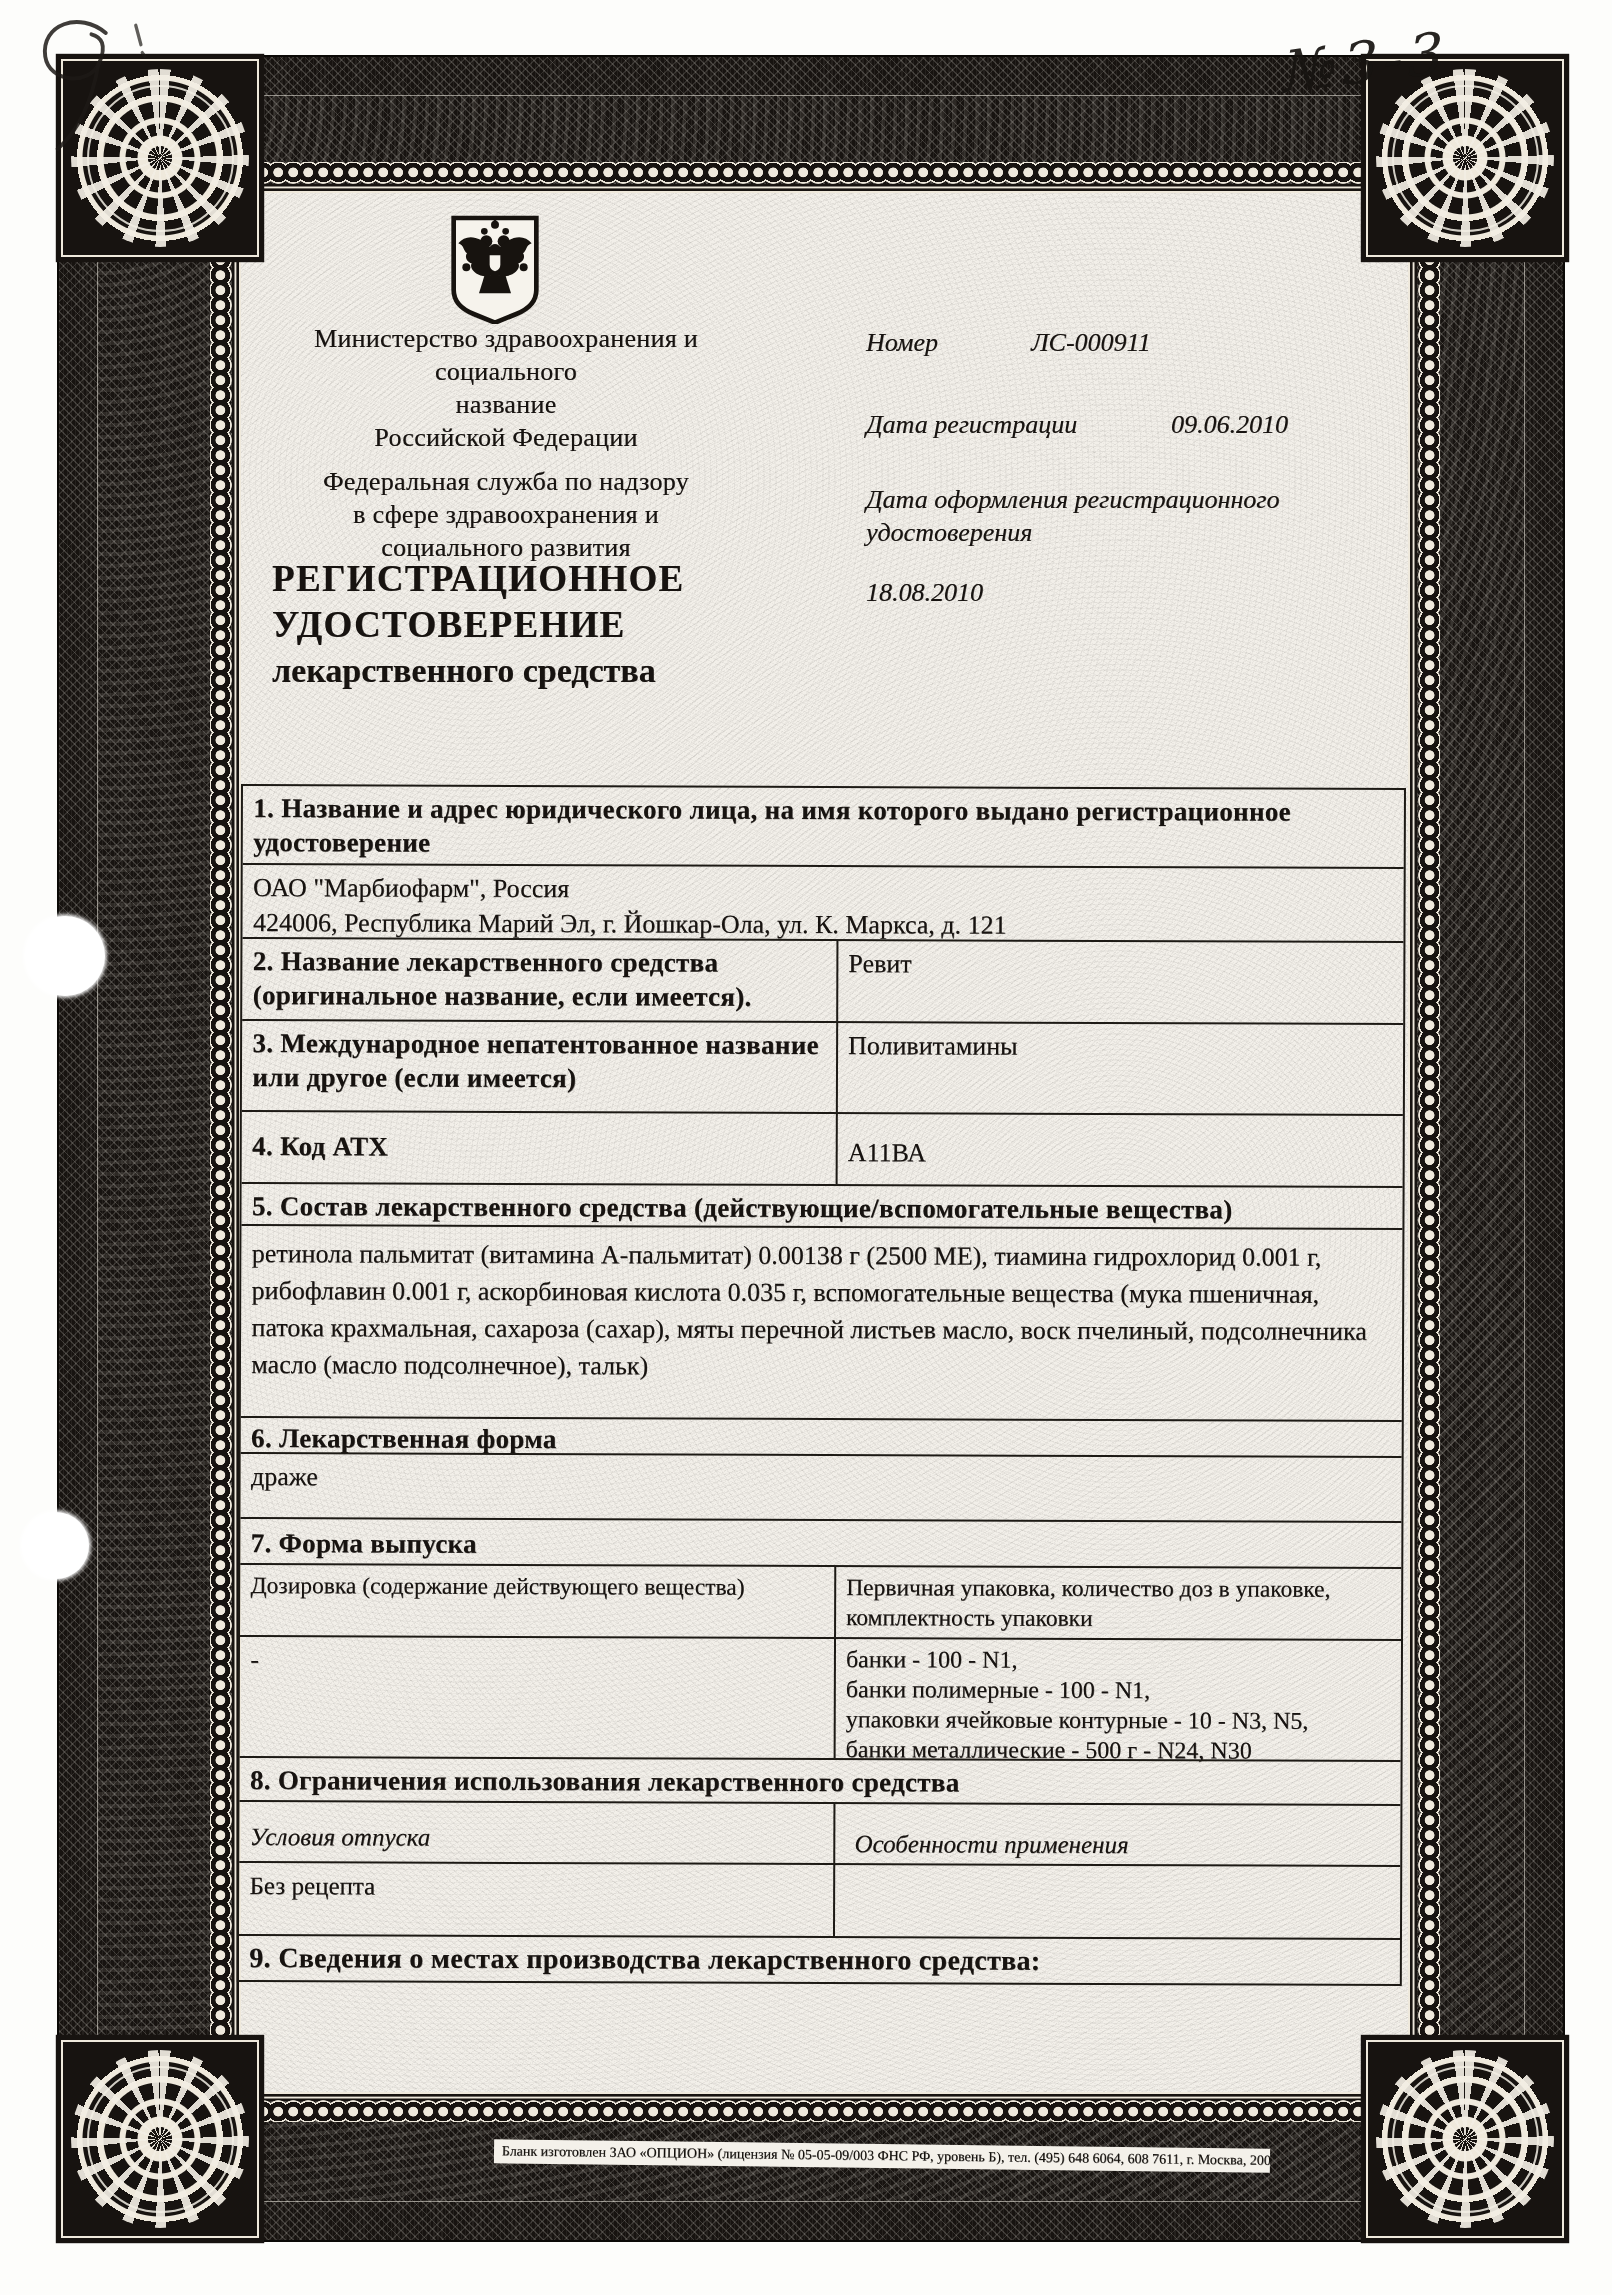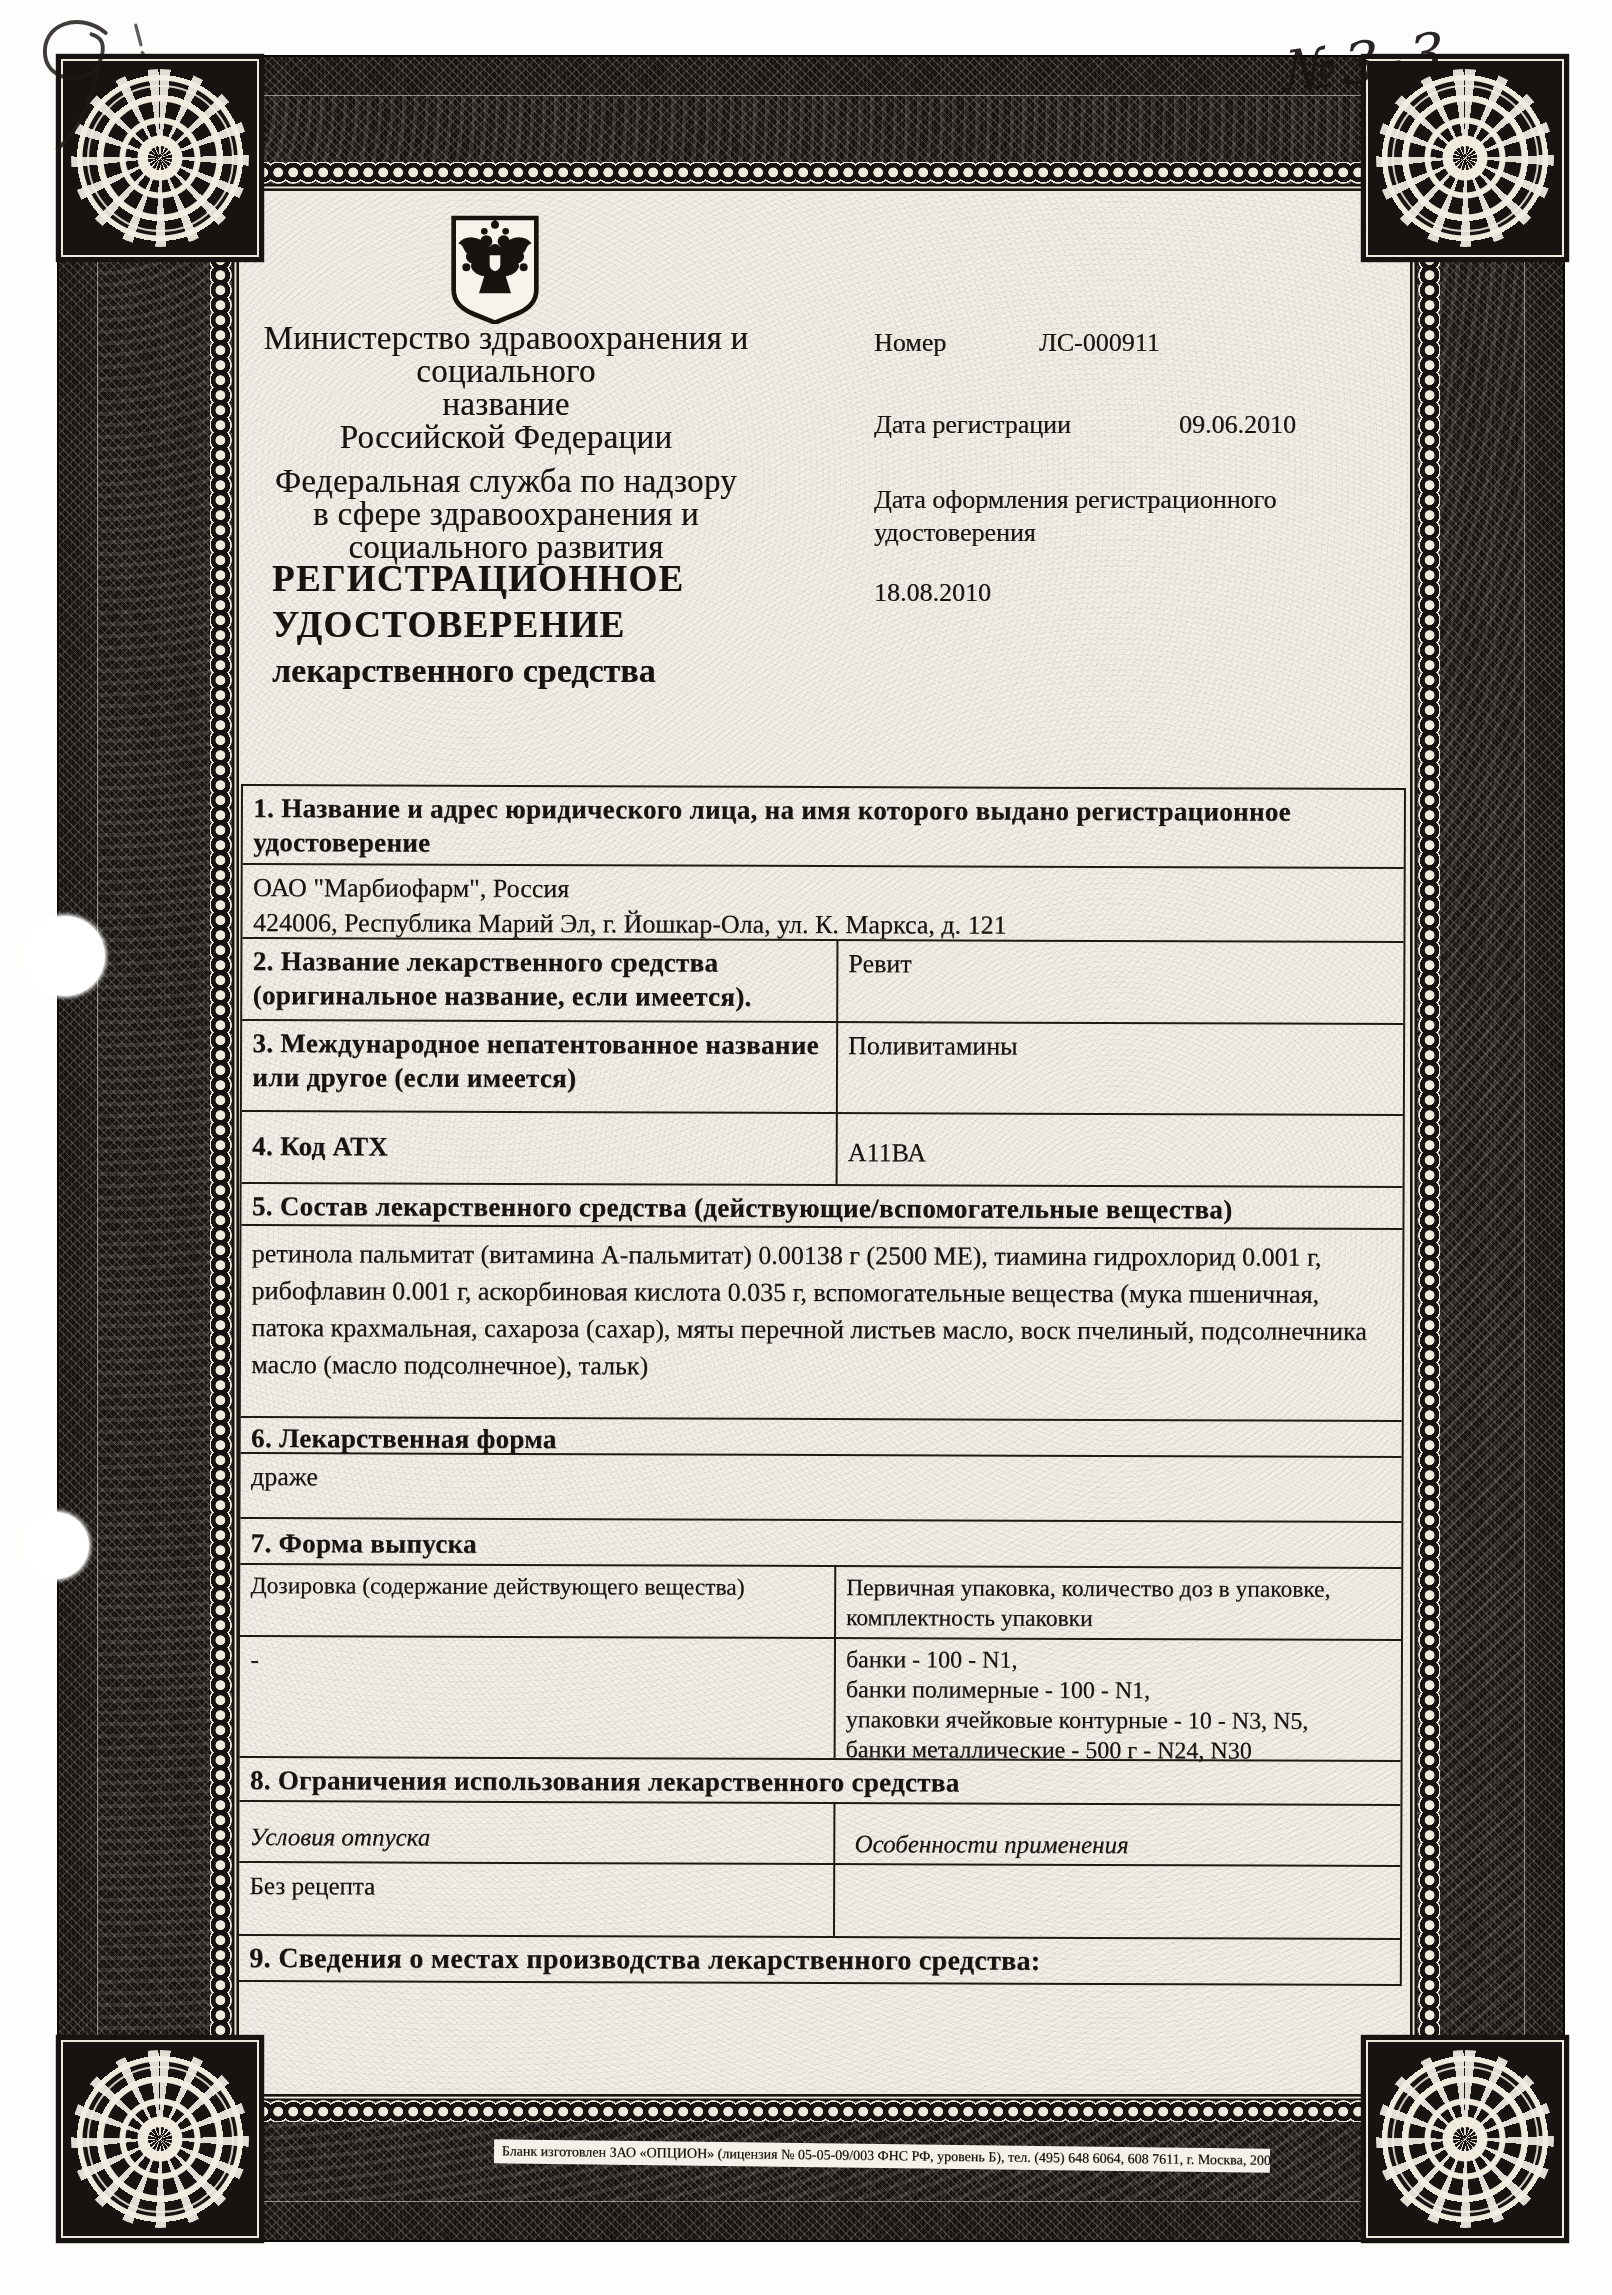--- a/index.html
+++ b/index.html
@@ -51,26 +51,26 @@
       repeating-linear-gradient(24deg,rgba(23,19,16,.045) 0 0.7px,transparent 0.7px 3.9px),
       repeating-linear-gradient(-33deg,rgba(23,19,16,.05) 0 0.7px,transparent 0.7px 4.6px),
       repeating-radial-gradient(circle at 20% 15%,rgba(23,19,16,.035) 0 1.3px,transparent 1.3px 5.9px),
       repeating-radial-gradient(circle at 75% 55%,rgba(23,19,16,.04) 0 1.3px,transparent 1.3px 5.2px);
     box-shadow:0 0 0 2px #efe9dc,0 0 0 4.6px #171310,0 0 0 6.5px #efe9dc,0 0 0 9px #171310;
   }
   .content *{box-sizing:border-box;}
   
   .emblem{position:absolute;left:207px;top:21px;width:94px;height:110px;}
   
-  .org-block{position:absolute;left:0;top:129px;width:530px;text-align:center;font-size:33px;line-height:33px;letter-spacing:0.3px;}
+  .org-block{position:absolute;left:0;top:129px;width:530px;text-align:center;font-size:26px;line-height:33px;letter-spacing:0.3px;}
   .org-block p{margin:0;}
   .org-block p + p{margin-top:11px;}
   
   .meta{position:absolute;left:621px;top:130px;width:483px;font-size:26px;line-height:33px;}
-  .meta .mrow{position:absolute;left:12px;}
+  .meta .mrow{position:absolute;left:4px;font-style:italic;}
   .mlabel{display:inline-block;}
   .mvalue{position:absolute;top:0;}
   .row-number{top:3.3px;width:100%;}
   .row-number .mvalue{left:165px;}
   .row-regdate{top:85px;width:100%;}
   .row-regdate .mvalue{left:305px;text-align:center;}
   .row-issuedate{top:160px;width:456px;}
   .row-issuevalue{top:253px;left:7.8px;}
   
   .title-block{position:absolute;left:31px;top:363px;width:472px;text-align:left;font-weight:bold;}

